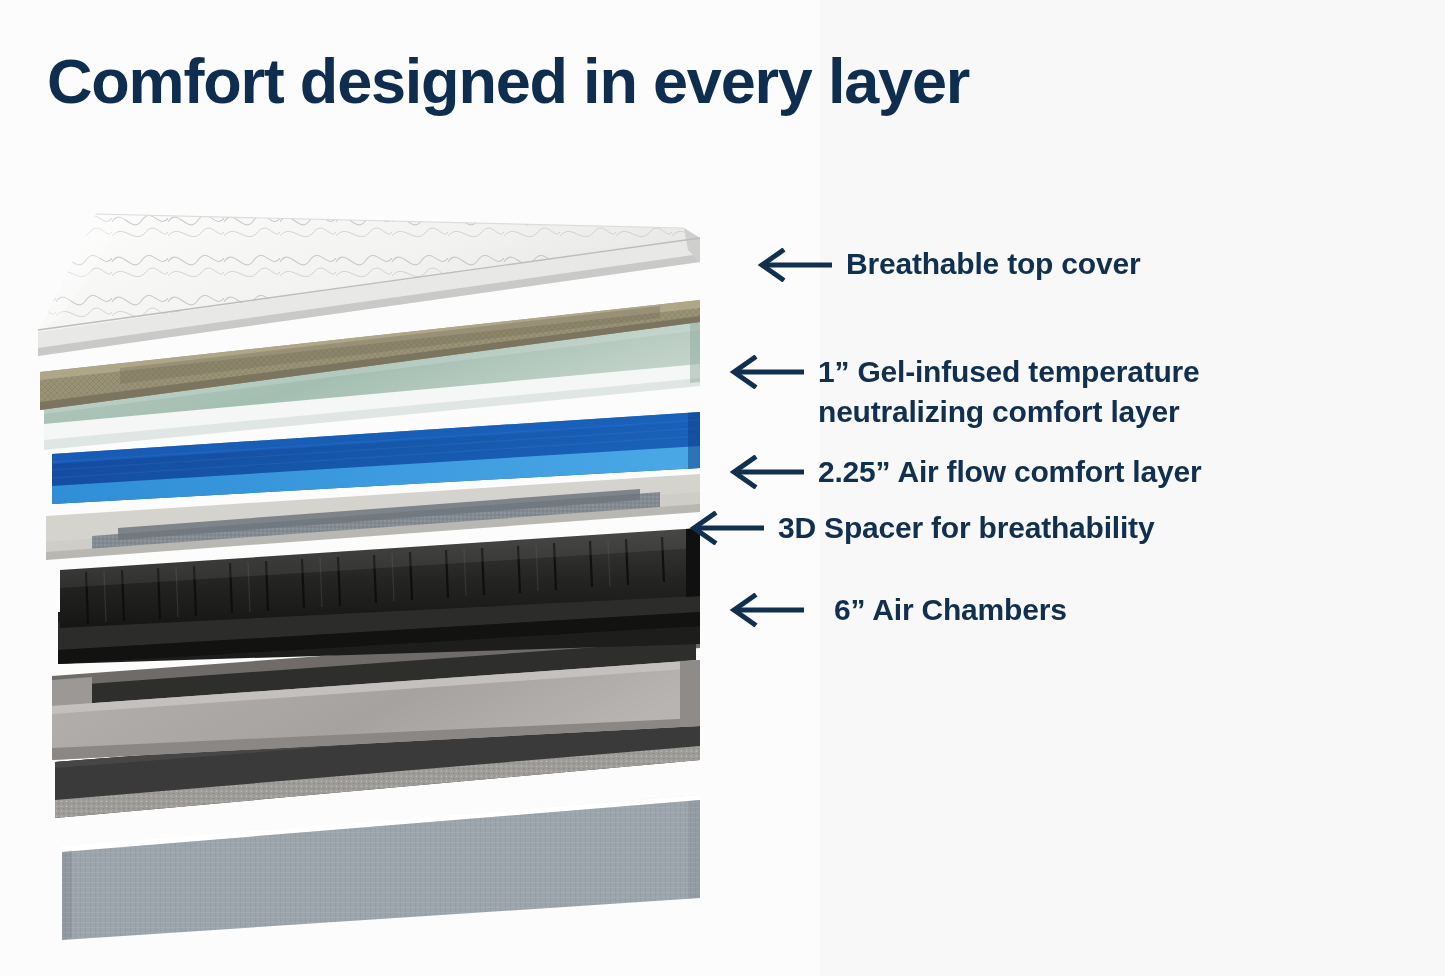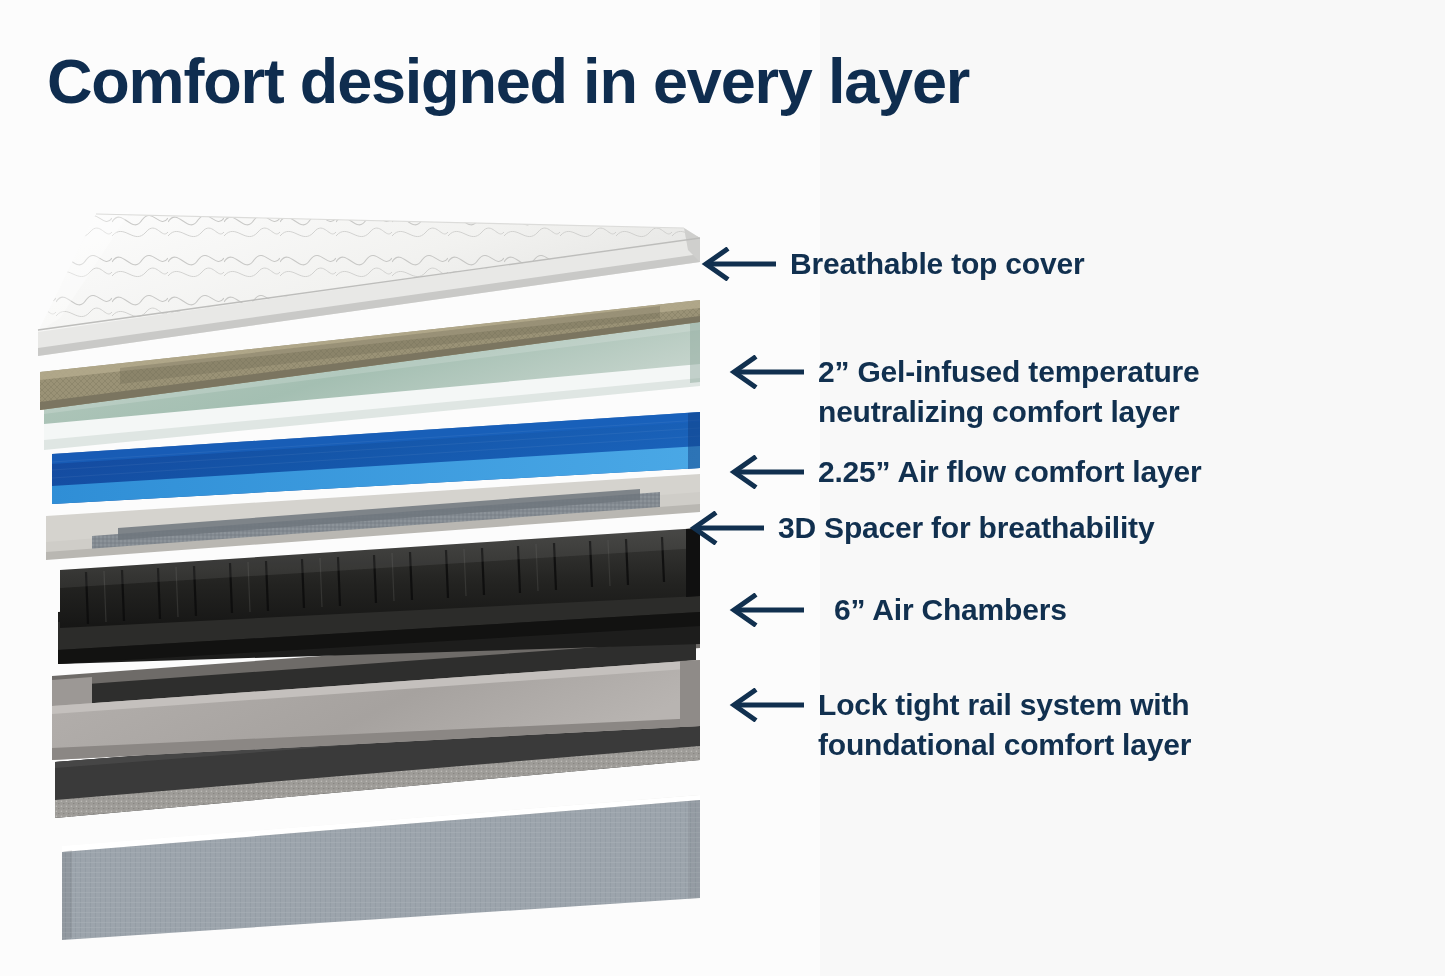--- a/index.html
+++ b/index.html
@@ -300,34 +300,34 @@
       <path d="M96,214 L130,212 L60,318 L38,332 Z" fill="#ffffff" opacity="0.35"></path>
 
       <path d="M684,228 L700,238 L700,262 L688,250 Z" fill="#cfcfcd"></path>
 
       <path d="M38,330 L700,238" stroke="#bdbdbb" stroke-width="1.4" fill="none"></path>
       <path d="M96,214 L684,228" stroke="#dcdcda" stroke-width="1.2" fill="none"></path>
     </g>
   </svg>
   </div>
 
-  <div class="callout" style="left:700px; top:244px;">
+  <div class="callout" style="left:756px; top:244px;align-items:center;">
     <svg class="arrow" viewBox="0 0 78 34">
       <line x1="76" y1="17" x2="10" y2="17" stroke="#11304f" stroke-width="5"></line>
       <polyline points="26,3 6,17 26,31" fill="none" stroke="#11304f" stroke-width="5" stroke-linecap="square" stroke-linejoin="miter"></polyline>
     </svg>
     <div class="callout-label">Breathable top cover</div>
   </div>
 
   <div class="callout" style="left:728px; top:352px;">
     <svg class="arrow" viewBox="0 0 78 34">
       <line x1="76" y1="17" x2="10" y2="17" stroke="#11304f" stroke-width="5"></line>
       <polyline points="26,3 6,17 26,31" fill="none" stroke="#11304f" stroke-width="5" stroke-linecap="square" stroke-linejoin="miter"></polyline>
     </svg>
-    <div class="callout-label">2” Gel-infused temperature
+    <div class="callout-label">1” Gel-infused temperature
 neutralizing comfort layer</div>
   </div>
 
   <div class="callout" style="left:728px; top:452px;text-align:center;">
     <svg class="arrow" viewBox="0 0 78 34">
       <line x1="76" y1="17" x2="10" y2="17" stroke="#11304f" stroke-width="5"></line>
       <polyline points="26,3 6,17 26,31" fill="none" stroke="#11304f" stroke-width="5" stroke-linecap="square" stroke-linejoin="miter"></polyline>
     </svg>
     <div class="callout-label">2.25” Air flow comfort layer</div>
   </div>
@@ -341,22 +341,14 @@
   </div>
 
   <div class="callout" style="left:728px; top:590px;gap:16px;">
     <svg class="arrow" viewBox="0 0 78 34">
       <line x1="76" y1="17" x2="10" y2="17" stroke="#11304f" stroke-width="5"></line>
       <polyline points="26,3 6,17 26,31" fill="none" stroke="#11304f" stroke-width="5" stroke-linecap="square" stroke-linejoin="miter"></polyline>
     </svg>
     <div class="callout-label">6” Air Chambers</div>
   </div>
 
-  <div class="callout" style="left:728px; top:685px;">
-    <svg class="arrow" viewBox="0 0 78 34">
-      <line x1="76" y1="17" x2="10" y2="17" stroke="#11304f" stroke-width="5"></line>
-      <polyline points="26,3 6,17 26,31" fill="none" stroke="#11304f" stroke-width="5" stroke-linecap="square" stroke-linejoin="miter"></polyline>
-    </svg>
-    <div class="callout-label">Lock tight rail system with
-foundational comfort layer</div>
-  </div>
 
 </div>
 
 </body></html>

